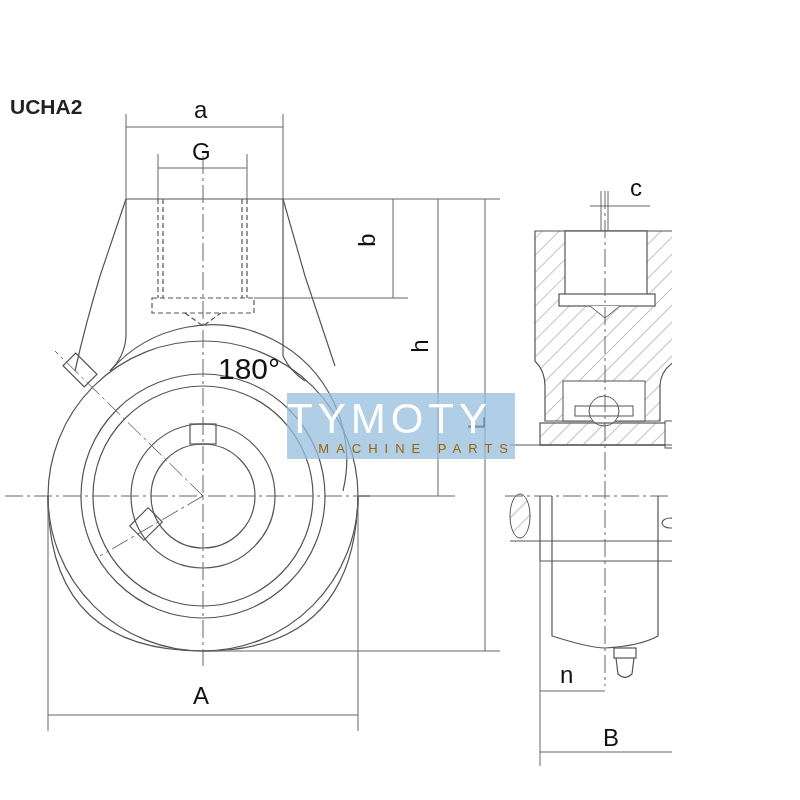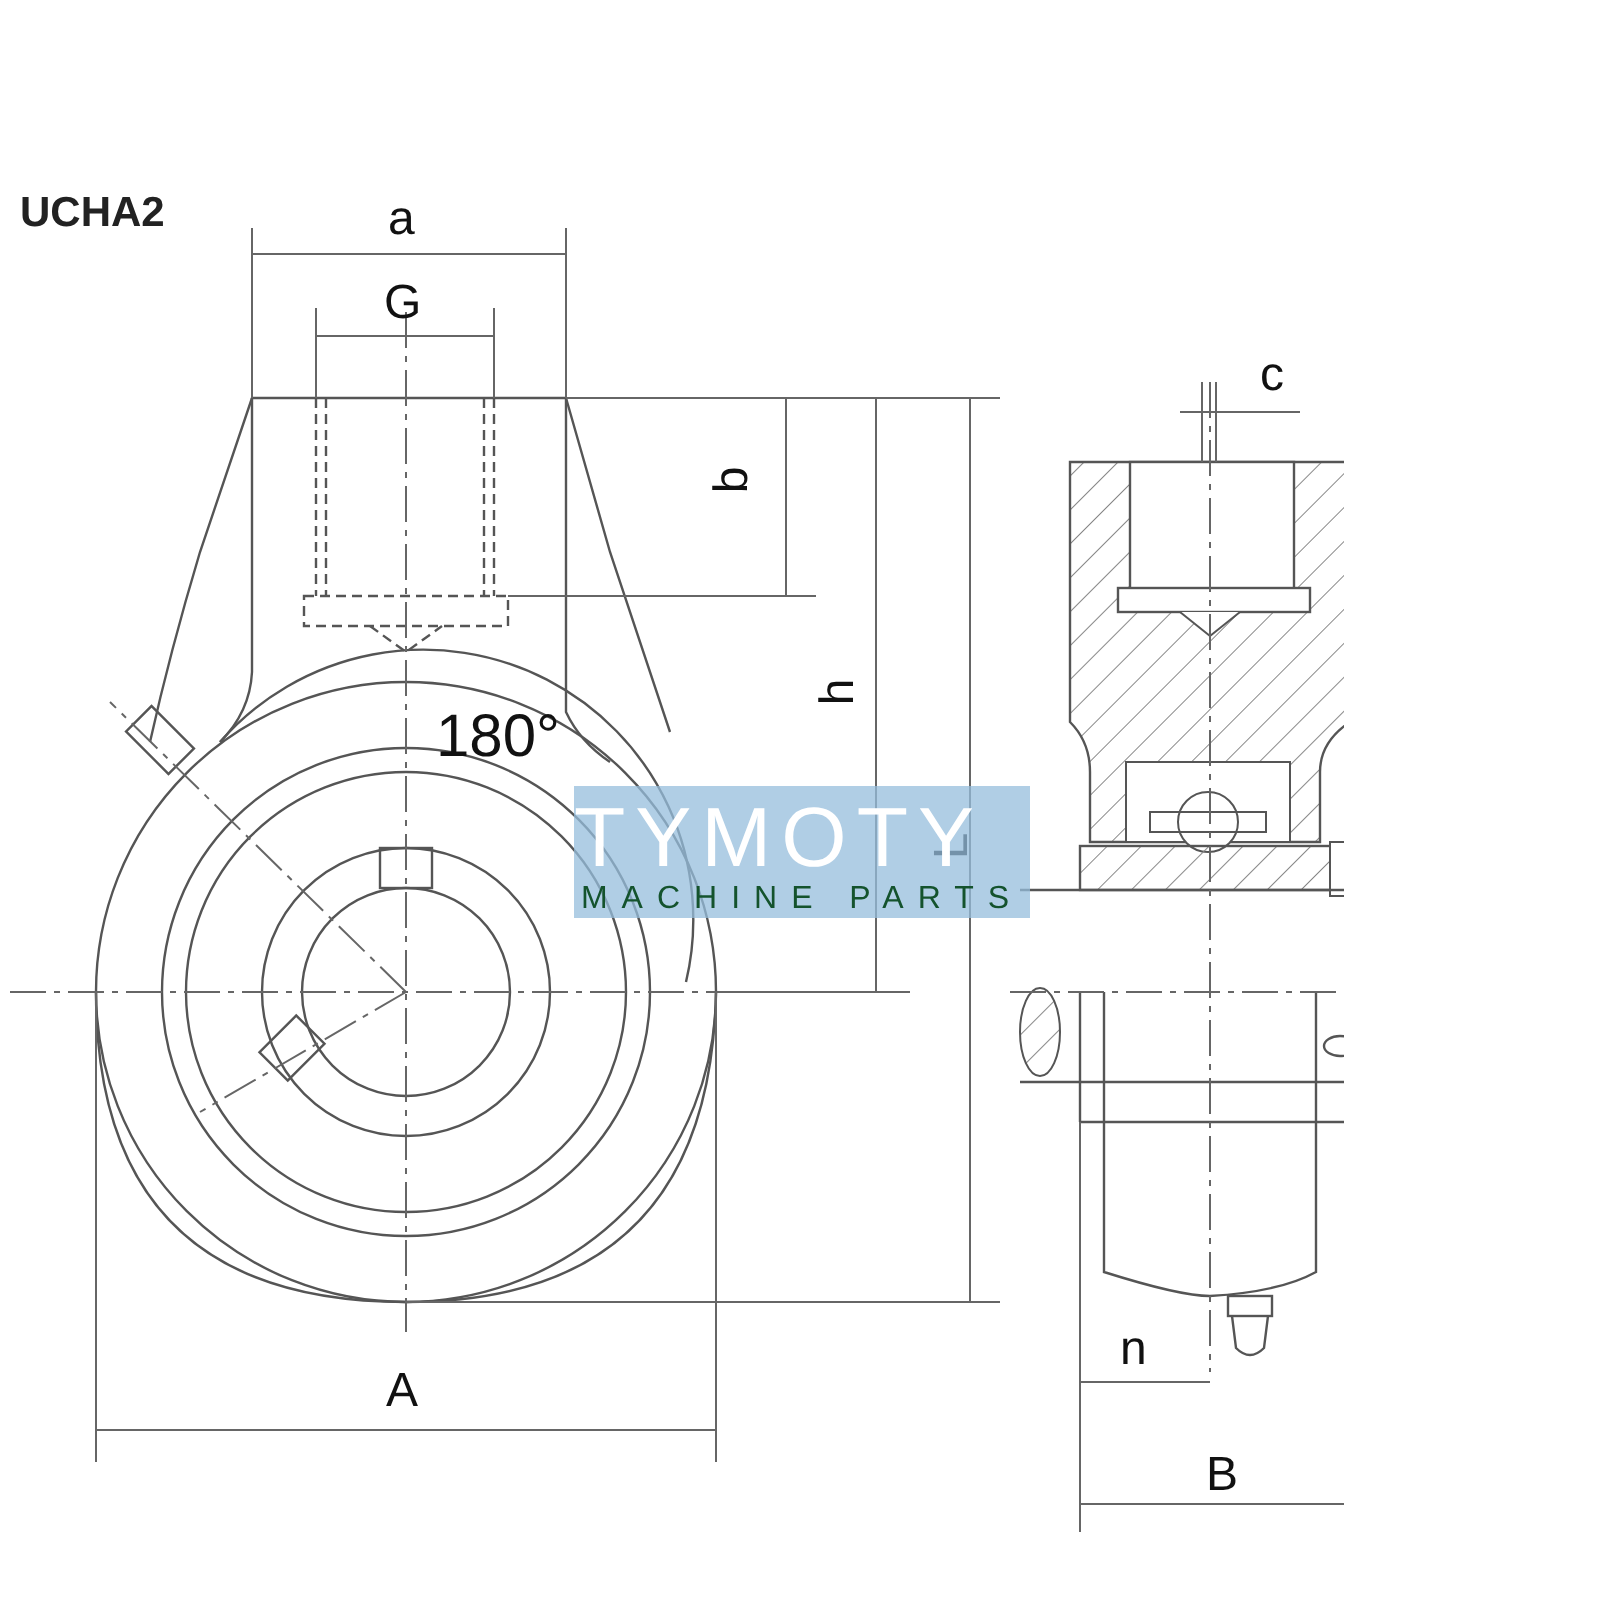--- a/index.html
+++ b/index.html
@@ -5,21 +5,21 @@
   html, body { margin:0; padding:0; background:#ffffff; }
   #stage { position:relative; width:672px; height:800px; overflow:hidden; background:#fff;margin-top:26px; }
   svg { position:absolute; left:0; top:0; }
   .lbl { position:absolute; font-family:"Liberation Sans", sans-serif; color:#111; line-height:1; }
   .title { left:10px; top:70px; font-size:21px; font-weight:bold; color:#222; }
   .dim { font-size:24px; }
   .deg { font-size:30px; }
   .rot { transform:rotate(-90deg); transform-origin:center center; }
   .wm { position:absolute; left:287px; top:367px; width:228px; height:66px; background:rgba(150,190,220,0.75); }
   .wm-main { position:absolute; left:0; right:0; top:2px; text-align:left; font-family:"Liberation Sans", sans-serif; font-size:42px; font-weight:normal; letter-spacing:5px; color:#fff; }
-  .wm-sub { position:absolute; left:0; right:0; top:48px; text-align:center; font-family:"Liberation Sans", sans-serif; font-size:16px; letter-spacing:7px; color:#14532d; }
+  .wm-sub { position:absolute; left:0; right:0; top:48px; text-align:right; font-family:"Liberation Sans", sans-serif; font-size:13px; letter-spacing:7px; color:#a16207; }
 </style>
 </head>
 <body>
 
 <div id="stage">
   <svg width="800" height="800" viewBox="0 0 800 800">
     <defs>
       <pattern id="hatch" patternUnits="userSpaceOnUse" width="12" height="12" patternTransform="rotate(45)">
         <line x1="0" y1="0" x2="0" y2="12" stroke="#888" stroke-width="1"></line>
       </pattern>

